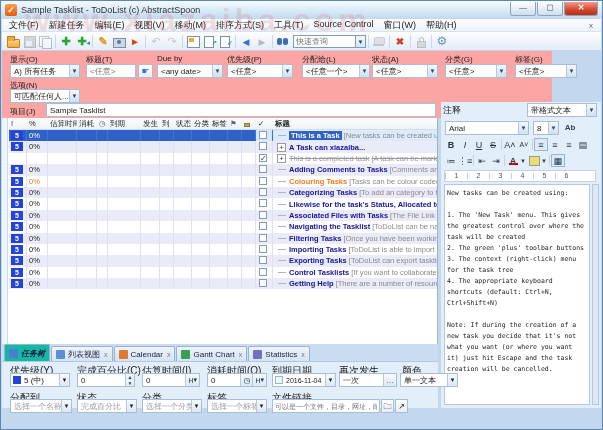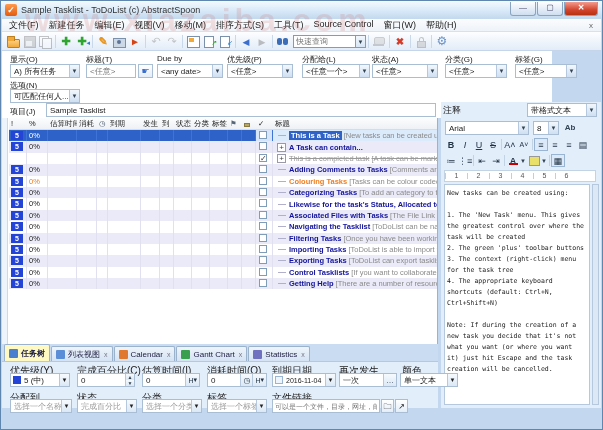--- a/index.html
+++ b/index.html
@@ -62,37 +62,37 @@
   .i-delx::before{content:"✖";color:#d43c2a;font-weight:bold;font-size:10px;}
   .i-lockt::before{content:"";position:absolute;left:4px;top:7px;width:7px;height:5px;background:#c9b469;border:1px solid #8a7a40;}
   .i-lockt::after{content:"";position:absolute;left:6px;top:3px;width:3px;height:4px;border:1px solid #8a7a40;border-bottom:none;border-radius:3px 3px 0 0;}
   .i-gear::before{content:"⚙";color:#6a93c8;font-size:12px;}
   .qfind{display:flex;align-items:center;margin-left:2px;}
   .qfind input{width:62px;height:13px;border:1px solid #7f9db9;border-right:none;font-size:8px;padding:0 2px;
     font-family:"Liberation Sans",sans-serif;}
   .qfind .carr{width:11px;height:13px;border:1px solid #7f9db9;background:linear-gradient(#f2f7fc,#d7e6f5);
     font-size:6px;line-height:12px;text-align:center;color:#345;}
   
-  .filterpanel{position:absolute;left:1px;top:50px;width:550px;height:67px;background:#ffffff;}
+  .filterpanel{position:absolute;left:1px;top:50px;width:550px;height:67px;background:#fca5a5;}
   .flabel{position:absolute;font-size:8px;color:#222;}
   .combo{position:absolute;height:14px;background:#fff;border:1px solid #a9bdd4;display:flex;align-items:center;font-size:8px;}
   .combo .cval{padding:0 3px;white-space:nowrap;overflow:hidden;flex:1;}
   .combo .carr2{width:10px;align-self:stretch;background:linear-gradient(#f2f7fc,#cfe0f2);border-left:1px solid #b5c8dd;
     font-size:6px;display:flex;align-items:center;justify-content:center;color:#345;}
   .ph{color:#9a9a9a;}
   .finput{position:absolute;height:14px;border:1px solid #a9bdd4;font-size:8px;padding:0 3px;font-family:"Liberation Sans",sans-serif;color:#555;}
   .fbtn-hand{position:absolute;width:15px;height:14px;border:1px solid #a9bdd4;background:linear-gradient(#fff,#e4edf8);
     font-size:9px;line-height:13px;text-align:center;color:#3a6fd0;}
   
   .taskpane{position:absolute;left:1px;top:117px;width:436px;height:226px;background:#fff;border-right:1px solid #9ab2cc;}
   .lstrip{position:absolute;left:0;top:0;width:6px;height:226px;background:#eef4fc;border-right:1px solid #cdd9ea;}
   .thead{position:absolute;left:7px;top:0;right:0;height:12px;background:linear-gradient(#fcfdfe,#eef1f5);
     border-bottom:1px solid #d4dce6;display:flex;}
   .th{font-size:7.5px;line-height:11px;color:#222;padding-left:2px;white-space:nowrap;overflow:hidden;flex-shrink:0;}
-  .thtitle{flex:1;}
+  .thtitle{flex:1;font-weight:bold;}
   .tbody{position:absolute;left:7px;top:12px;right:0;bottom:0;overflow:hidden;}
   .trow{display:flex;height:11.4px;align-items:center;}
   .trow.alt{background:#eaeaf8;}
   .td{height:100%;border-right:1px solid #e0e0f0;flex-shrink:0;font-size:7.5px;line-height:11px;overflow:hidden;}
   .trow.sel .td{background:#2e62c8;border-right-color:#3f73d6;color:#fff;}
   .trow.sel .td.cbcell{background:#d6e5fa;}
   .pri{display:inline-block;width:12px;height:9px;margin:1px 0 0 2px;background:#2344d6;color:#fff;
     font-size:7px;font-weight:bold;line-height:9px;text-align:center;}
   .pct{padding-left:2px;}
   .pct.or{color:#f07d1e;}
@@ -130,21 +130,21 @@
     display:flex;align-items:center;overflow:hidden;}
   .rnum{width:22px;text-align:center;font-size:7px;color:#555;border-left:1px solid #ccc;height:6px;line-height:6px;}
   .ctext{position:absolute;left:3px;top:82px;width:146px;height:221px;background:#fff;border:1px solid #b5c8dd;
     font-family:"DejaVu Sans Mono",monospace;font-size:6.5px;line-height:11px;color:#222;
     padding:3px 2px;white-space:pre-line;overflow:hidden;}
   .cscroll{position:absolute;right:2px;top:82px;width:7px;height:221px;background:#dce8f6;border:1px solid #b5c8dd;}
   
   .tabbar{position:absolute;left:1px;top:343px;width:436px;height:17px;background:#c9dcf2;display:flex;align-items:flex-end;padding-left:2px;}
   .tab{display:flex;align-items:center;height:15px;padding:0 4px;margin-right:1px;font-size:8px;color:#224;
     background:linear-gradient(#eef4fb,#d4e3f4);border:1px solid #9ab2cc;border-bottom:none;border-radius:2px 2px 0 0;white-space:nowrap;}
-  .tab.act{background:#fef9c3;font-weight:bold;height:17px;}
+  .tab.act{background:#14b8a6;font-weight:bold;height:17px;font-style:italic;}
   .tic{width:9px;height:9px;margin-right:3px;border-radius:1px;}
   .tic0{background:#4a7fd0;} .tic1{background:#5a8fd8;} .tic2{background:#e07830;} .tic3{background:#3aa050;} .tic4{background:#7070c0;}
   .tx{margin-left:4px;color:#778;font-size:7px;}
   
   .attrpanel{position:absolute;left:1px;top:360px;width:436px;height:47px;background:#e3eefb;border-top:1px solid #b5c8dd;}
   .alabel{position:absolute;font-size:10px;color:#222;white-space:nowrap;}
   .abox{position:absolute;height:14px;background:#fff;border:1px solid #a9bdd4;display:flex;align-items:center;font-size:8px;}
   .abox .v{padding:0 3px;flex:1;white-space:nowrap;overflow:hidden;}
   .sq{width:8px;height:8px;background:#2344d6;margin-left:2px;flex-shrink:0;}
   .spin{width:9px;align-self:stretch;border-left:1px solid #b5c8dd;display:flex;flex-direction:column;}
@@ -337,21 +337,21 @@
           <span class="td" style="width: 19px;"></span>
           <span class="td" style="width: 14px;"></span>
           <span class="td" style="width: 18px;"></span>
           <span class="td" style="width: 18px;"></span>
           <span class="td" style="width: 18px;"></span>
           <span class="td" style="width: 14px;"></span>
           <span class="td" style="width: 14px;"></span>
           <span class="td cbcell" style="width: 17px;"><span class="cb"></span></span>
           <span class="tdtitle">
             <span class="exp"></span>
-            <span class="ttl">A Task can contain...</span>
+            <span class="ttl">A Task can xiazaiba...</span>
           </span>
         </div>
         <div class="trow">
           <span class="td" style="width: 18px;"></span>
           <span class="td" style="width: 21px;"></span>
           <span class="td" style="width: 29px;"></span>
           <span class="td" style="width: 20px;"></span>
           <span class="td" style="width: 11px;"></span>
           <span class="td" style="width: 33px;"></span>
           <span class="td" style="width: 19px;"></span>

